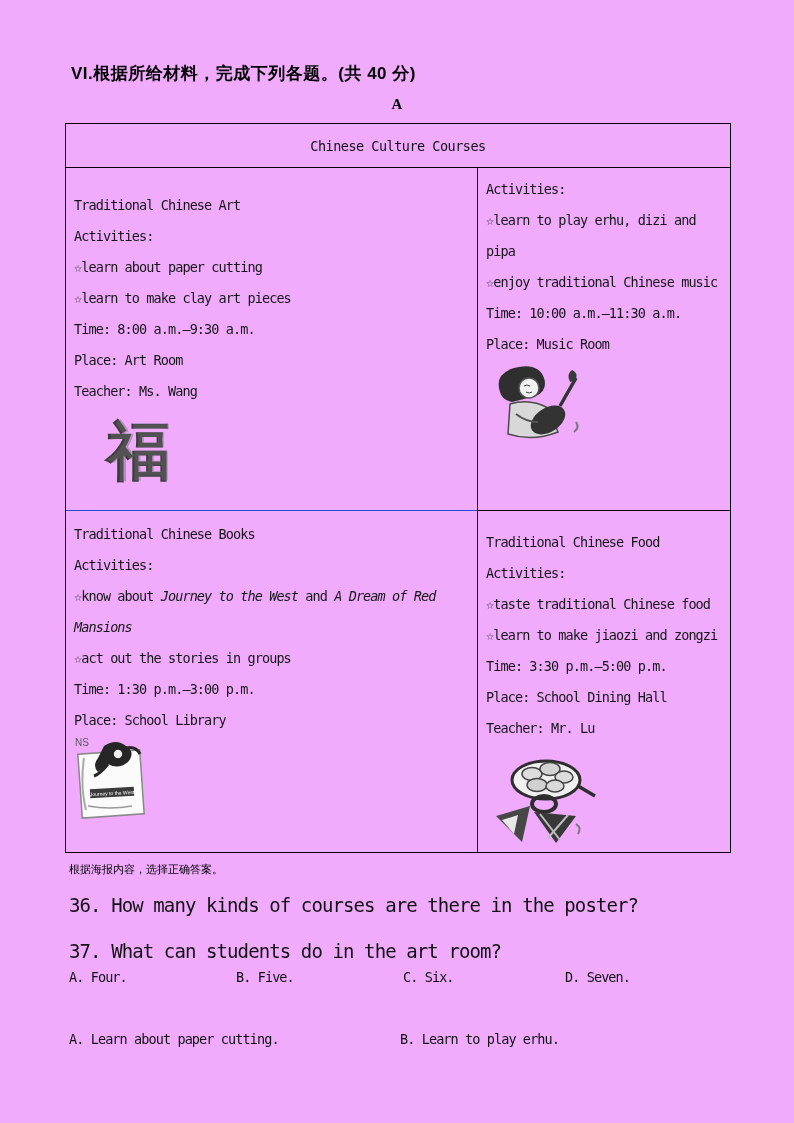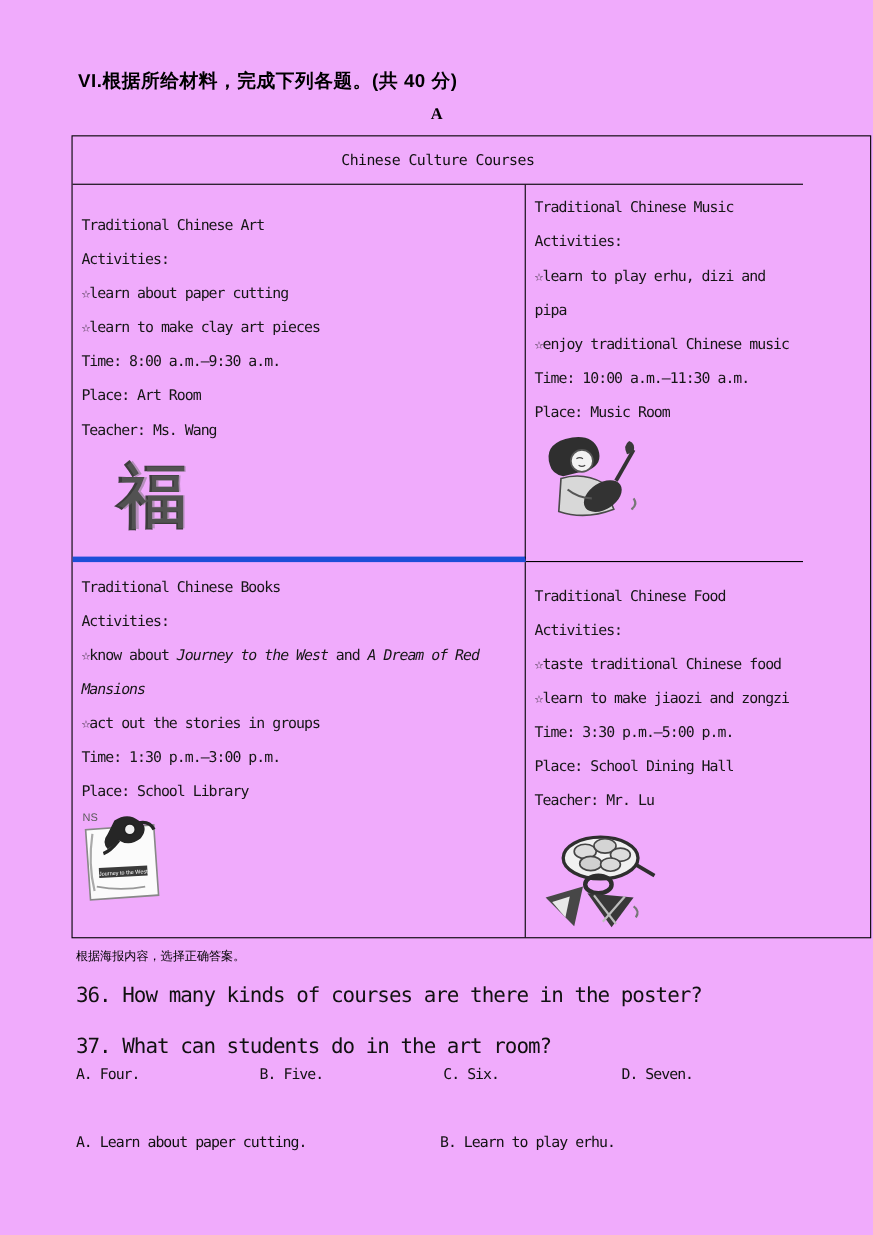--- a/index.html
+++ b/index.html
@@ -4,27 +4,27 @@
 <style>
   html,body{margin:0;padding:0;background:#ffffff;}
   .page{position:relative;width:794px;height:1123px;background:#f0abfc;color:#111;
         font-family:"DejaVu Sans Mono","DejaVu Sans",monospace;overflow:hidden;}
 
   .heading{position:absolute;left:71px;top:62px;font-family:"Liberation Sans",sans-serif;
            font-weight:bold;font-size:17px;letter-spacing:0.5px;color:#000;}
   .section-a{position:absolute;left:0;top:96px;width:794px;text-align:center;
              font-family:"Liberation Serif",serif;font-weight:bold;font-size:15px;color:#000;}
 
-  .ctable{position:absolute;left:65px;top:123px;width:727px;height:730px;box-sizing:border-box;
+  .ctable{position:absolute;left:65px;top:123px;width:666px;height:730px;box-sizing:border-box;
           border:1px solid #000;display:grid;grid-template-columns:412px 252px;
           grid-template-rows:44px 343px 341px;}
   .thead{grid-column:1/3;border-bottom:1px solid #000;display:flex;align-items:center;
          justify-content:center;font-size:13.5px;letter-spacing:-0.5px;}
   .cell{box-sizing:border-box;overflow:hidden;}
-  .c-art  {border-right:1px solid #000;border-bottom:5px solid #1d4ed8;padding:22px 6px 0 8px;}
+  .c-art  {border-right:1px solid #000;border-bottom:1px solid #1d4ed8;padding:22px 6px 0 8px;}
   .c-music{border-bottom:1px solid #000;padding:6px 3px 0 8px;}
   .c-books{border-right:1px solid #000;padding:8px 6px 0 8px;}
   .c-food {padding:16px 3px 0 8px;}
 
   .ln{white-space:pre;line-height:31px;font-size:13.5px;letter-spacing:-0.9px;color:#161616;}
   .it{font-style:italic;}
 
   .cimg{display:block;}
   .img-fu   {margin:6px 0 0 14px;}
   .img-pipa {margin:2px 0 0 0;}
@@ -61,21 +61,20 @@
       <div class="ln">Time: 8:00 a.m.–9:30 a.m.</div>
       <div class="ln">Place: Art Room</div>
       <div class="ln">Teacher: Ms. Wang</div>
       <svg class="cimg img-fu" width="100" height="73" viewBox="0 0 100 73">
         <text x="50" y="60" text-anchor="middle" font-size="64" font-weight="bold" fill="#3c3c3c">福</text>
         <text x="52" y="59" text-anchor="middle" font-size="62" font-weight="bold" fill="#6e6e6e" opacity="0.45">福</text>
       </svg>
     </div>
 
     <div class="cell c-music">
-      <div class="ln">Traditional Chinese Music</div>
       <div class="ln">Activities:</div>
       <div class="ln">☆learn to play erhu, dizi and</div>
       <div class="ln">pipa</div>
       <div class="ln">☆enjoy traditional Chinese music</div>
       <div class="ln">Time: 10:00 a.m.–11:30 a.m.</div>
       <div class="ln">Place: Music Room</div>
       <svg class="cimg img-pipa" width="106" height="78" viewBox="0 0 106 78">
         <path d="M14,30 Q8,12 28,6 Q52,0 58,16 Q62,28 50,34 L26,40 Q16,38 14,30 Z" fill="#2f2f2f"></path>
         <circle cx="43" cy="26" r="10" fill="#f2f2f2" stroke="#555" stroke-width="1.5"></circle>
         <path d="M38,24 q3,-2 6,0" stroke="#444" stroke-width="1" fill="none"></path>

